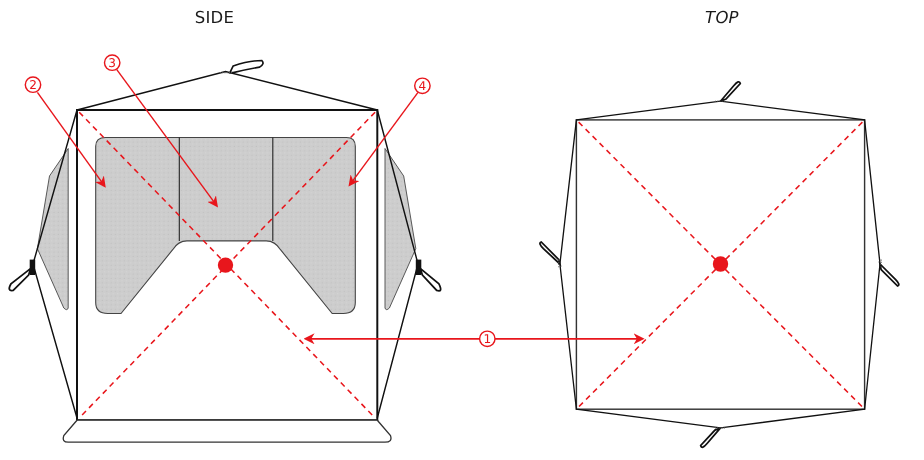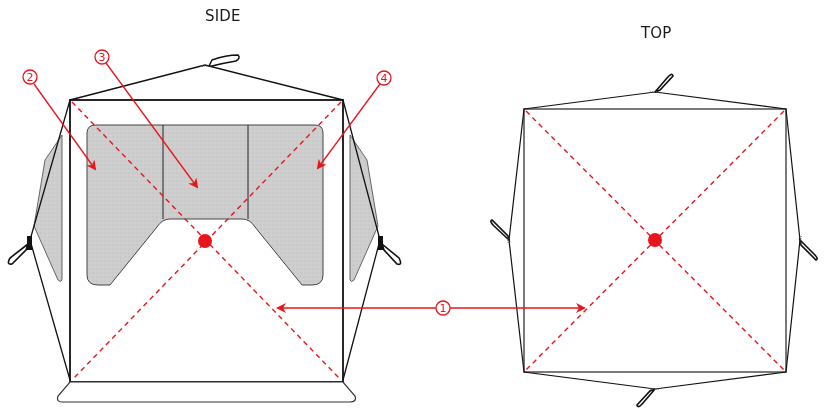--- a/index.html
+++ b/index.html
@@ -4,22 +4,22 @@
   <style>
     html, body { margin: 0; padding: 0; background: #ffffff; }
     body { width: 840px; height: 418px; position: relative; overflow: hidden; font-family: "DejaVu Sans", sans-serif; }
     .view-label { position: absolute; font-size: 15px; color: #1a1a1a; font-family: "DejaVu Sans", sans-serif; letter-spacing: 0.2px; }
     #diagram { position: absolute; left: 0; top: 0; }
     .callout-num { font-size: 11px; font-family: "DejaVu Sans", sans-serif; fill: #e8161c; }
   </style>
 </head>
 <body>
 
-<div class="view-label" style="left:205px; top:7px;">SIDE</div>
-<div class="view-label" style="left:641px; top:24px;">TOP</div>
+<div class="view-label" style="left:177px; top:7px;">SIDE</div>
+<div class="view-label" style="left:641px; top:7px;font-style:italic;">TOP</div>
 
 <svg id="diagram" width="840" height="418" viewBox="0 0 840 418" xmlns="http://www.w3.org/2000/svg">
   <defs>
     <pattern id="mesh" width="4" height="4" patternUnits="userSpaceOnUse">
       <rect width="4" height="4" fill="#cdcdcd"></rect>
       <circle cx="1" cy="1" r="0.5" fill="#bdbdbd"></circle>
       <circle cx="3" cy="3" r="0.5" fill="#dadada"></circle>
     </pattern>
     <marker id="arrowhead" markerWidth="10" markerHeight="10" refX="8" refY="5" orient="auto" markerUnits="userSpaceOnUse">
       <path d="M0,0 L10,5 L0,10 L3,5 Z" fill="#e8161c"></path>

